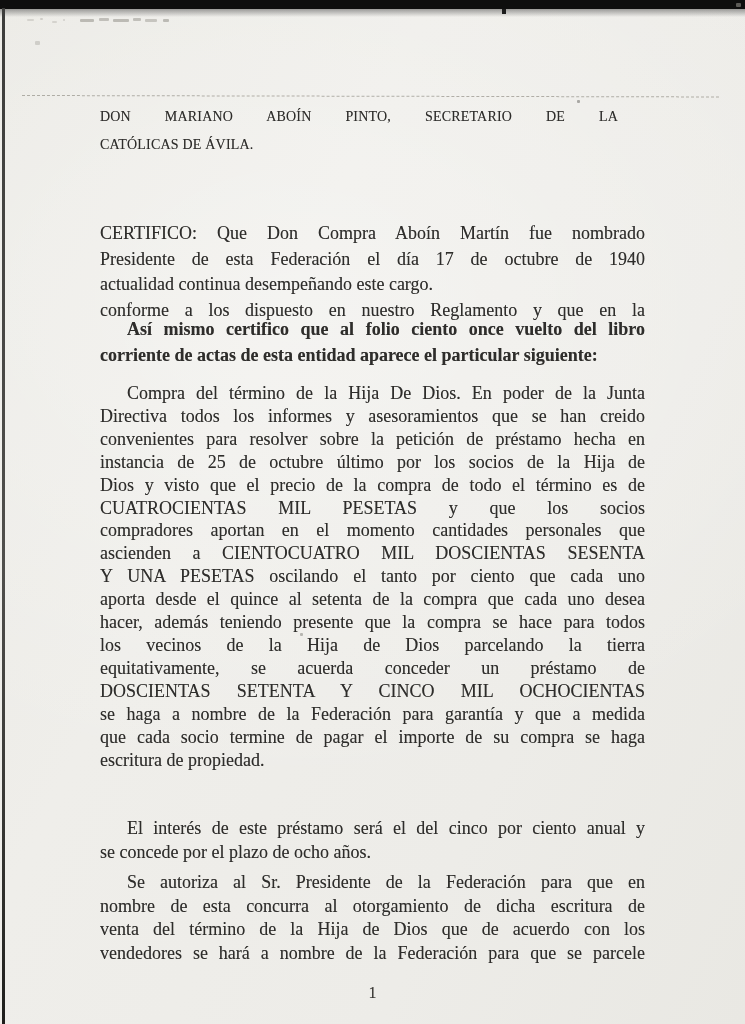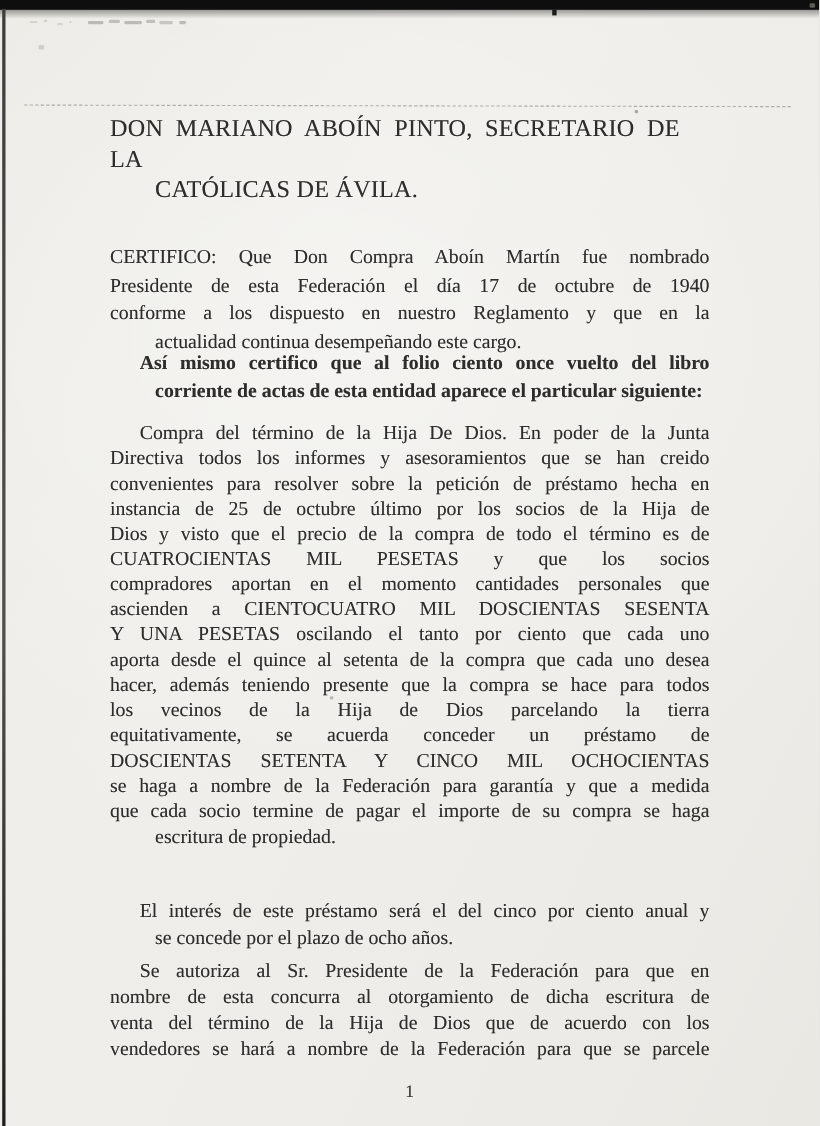--- a/index.html
+++ b/index.html
@@ -21,24 +21,24 @@
   .dashed-rule{position:absolute;left:22px;top:95px;width:697px;height:0;
     border-top:1px dashed #a5a29a;opacity:.85;transform:rotate(.12deg);transform-origin:left center;}
   .speck{position:absolute;background:#6f6e69;border-radius:1px;}
   .pencil{position:absolute;background:#8a8880;border-radius:1px;}
 
   
   .doc{position:absolute;left:100px;top:0;width:545px;height:1024px;
     font-size:18px;text-shadow:0 0 .5px rgba(46,45,43,.4);}
   .para{position:absolute;left:0;width:545px;}
   .line{text-align:justify;text-align-last:justify;white-space:normal;}
-  .line.end{text-align-last:left;margin-left:41px;}
+  .line.end{text-align-last:left;}
   .line.ind{text-indent:27px;}
 
-  .p-heading{top:103px;width:518px;line-height:27.5px;font-size:22px;letter-spacing:.2px;}
+  .p-heading{top:103px;width:518px;line-height:27.5px;font-size:14px;letter-spacing:.2px;}
   .p-certify{top:221px;line-height:25.6px;}
   .p-folio{top:317px;line-height:25.6px;font-weight:bold;}
   .p-purchase{top:382px;line-height:22.9px;}
   .p-interest{top:817px;line-height:23.5px;}
   .p-authorization{top:871px;line-height:23.5px;}
 
   .page-num{position:absolute;left:0;top:984px;width:545px;text-align:center;
     font-size:16px;color:#3a3936;}
 </style>
 </head>
@@ -72,22 +72,22 @@
   <div class="doc">
 
     <div class="para p-heading">
       <div class="line">DON MARIANO ABOÍN PINTO, SECRETARIO DE LA</div>
       <div class="line end">CATÓLICAS DE ÁVILA.</div>
     </div>
 
     <div class="para p-certify">
       <div class="line">CERTIFICO: Que Don Compra Aboín Martín fue nombrado</div>
       <div class="line">Presidente de esta Federación el día 17 de octubre de 1940</div>
+      <div class="line end">actualidad continua desempeñando este cargo.</div>
       <div class="line">conforme a los dispuesto en nuestro Reglamento y que en la</div>
-      <div class="line end">actualidad continua desempeñando este cargo.</div>
     </div>
 
     <div class="para p-folio">
       <div class="line ind">Así mismo certifico que al folio ciento once vuelto del libro</div>
       <div class="line end">corriente de actas de esta entidad aparece el particular siguiente:</div>
     </div>
 
     <div class="para p-purchase">
       <div class="line ind">Compra del término de la Hija De Dios. En poder de la Junta</div>
       <div class="line">Directiva todos los informes y asesoramientos que se han creido</div>

